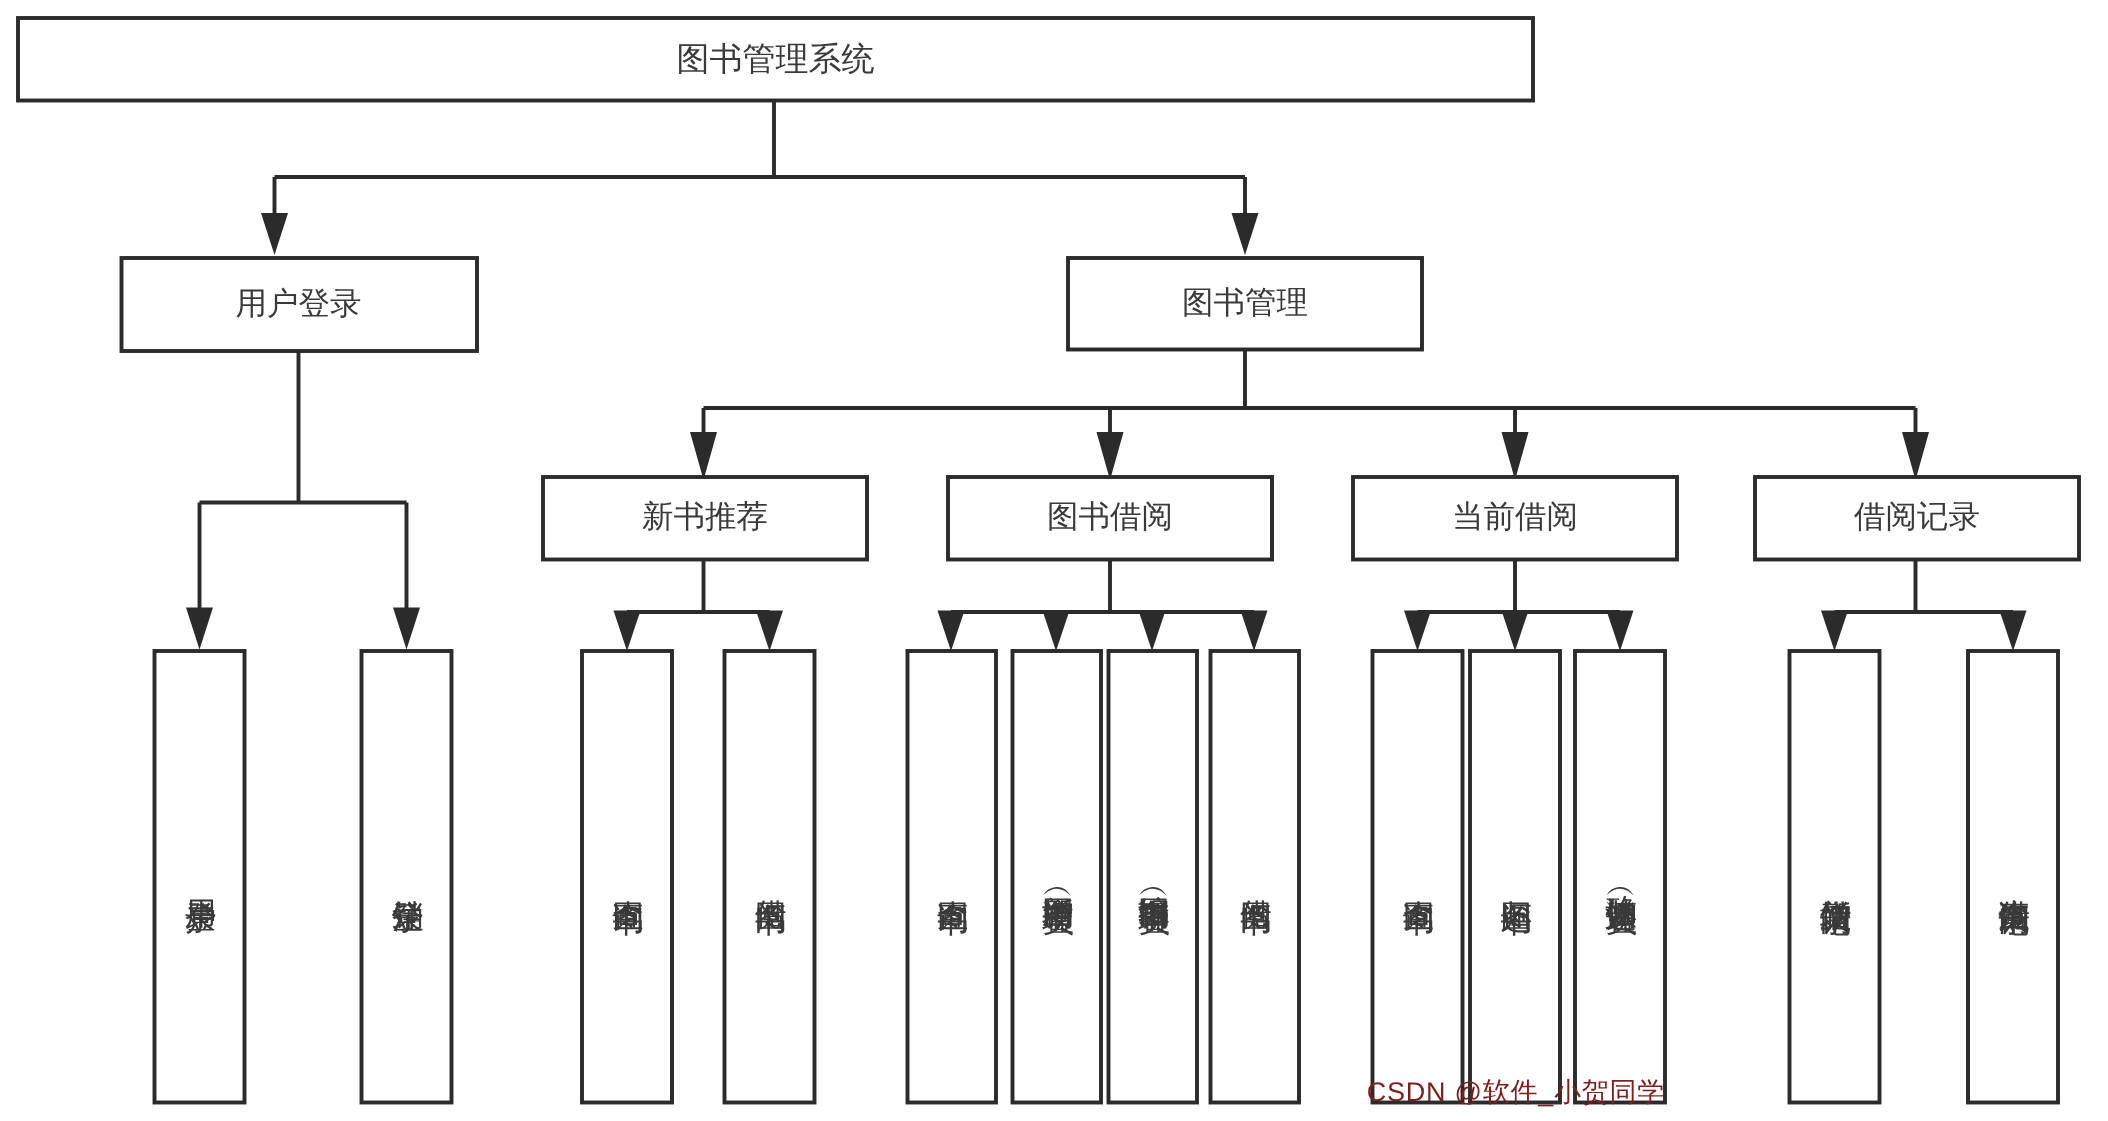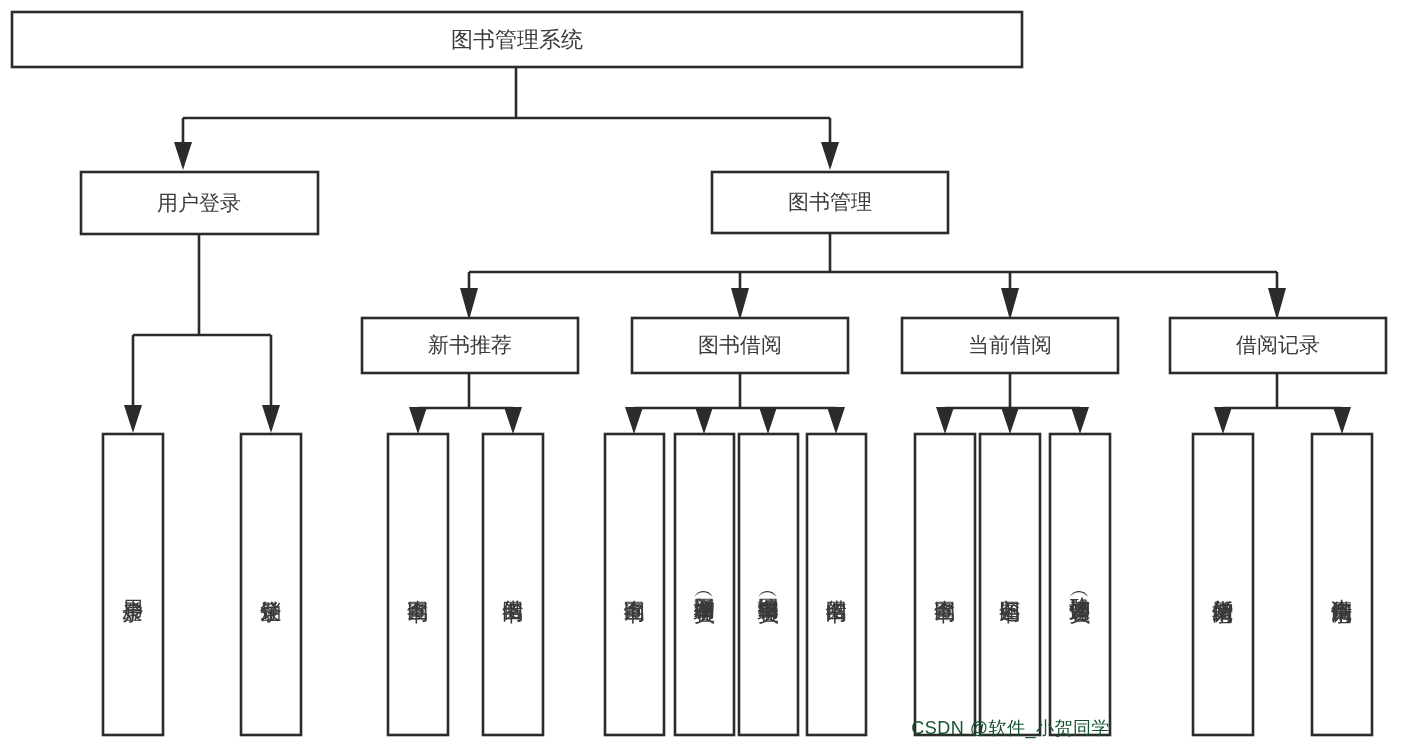--- a/index.html
+++ b/index.html
@@ -62,21 +62,21 @@
     color: #3a3a3a;
     letter-spacing: 1px;
     white-space: nowrap;
   }
   .watermark {
     position: absolute;
     right: 8px;
     bottom: 7px;
     font-family: "Liberation Sans", "DejaVu Sans", sans-serif;
     font-size: 18px;
-    color: #14532d;
+    color: #7f1d1d;
     letter-spacing: 0.5px;
     user-select: none;
   }
 </style>
 </head>
 <body>
 
 <div id="diagram-root">
 
   <svg width="1405" height="747" viewBox="0 0 1405 747" xmlns="http://www.w3.org/2000/svg">

